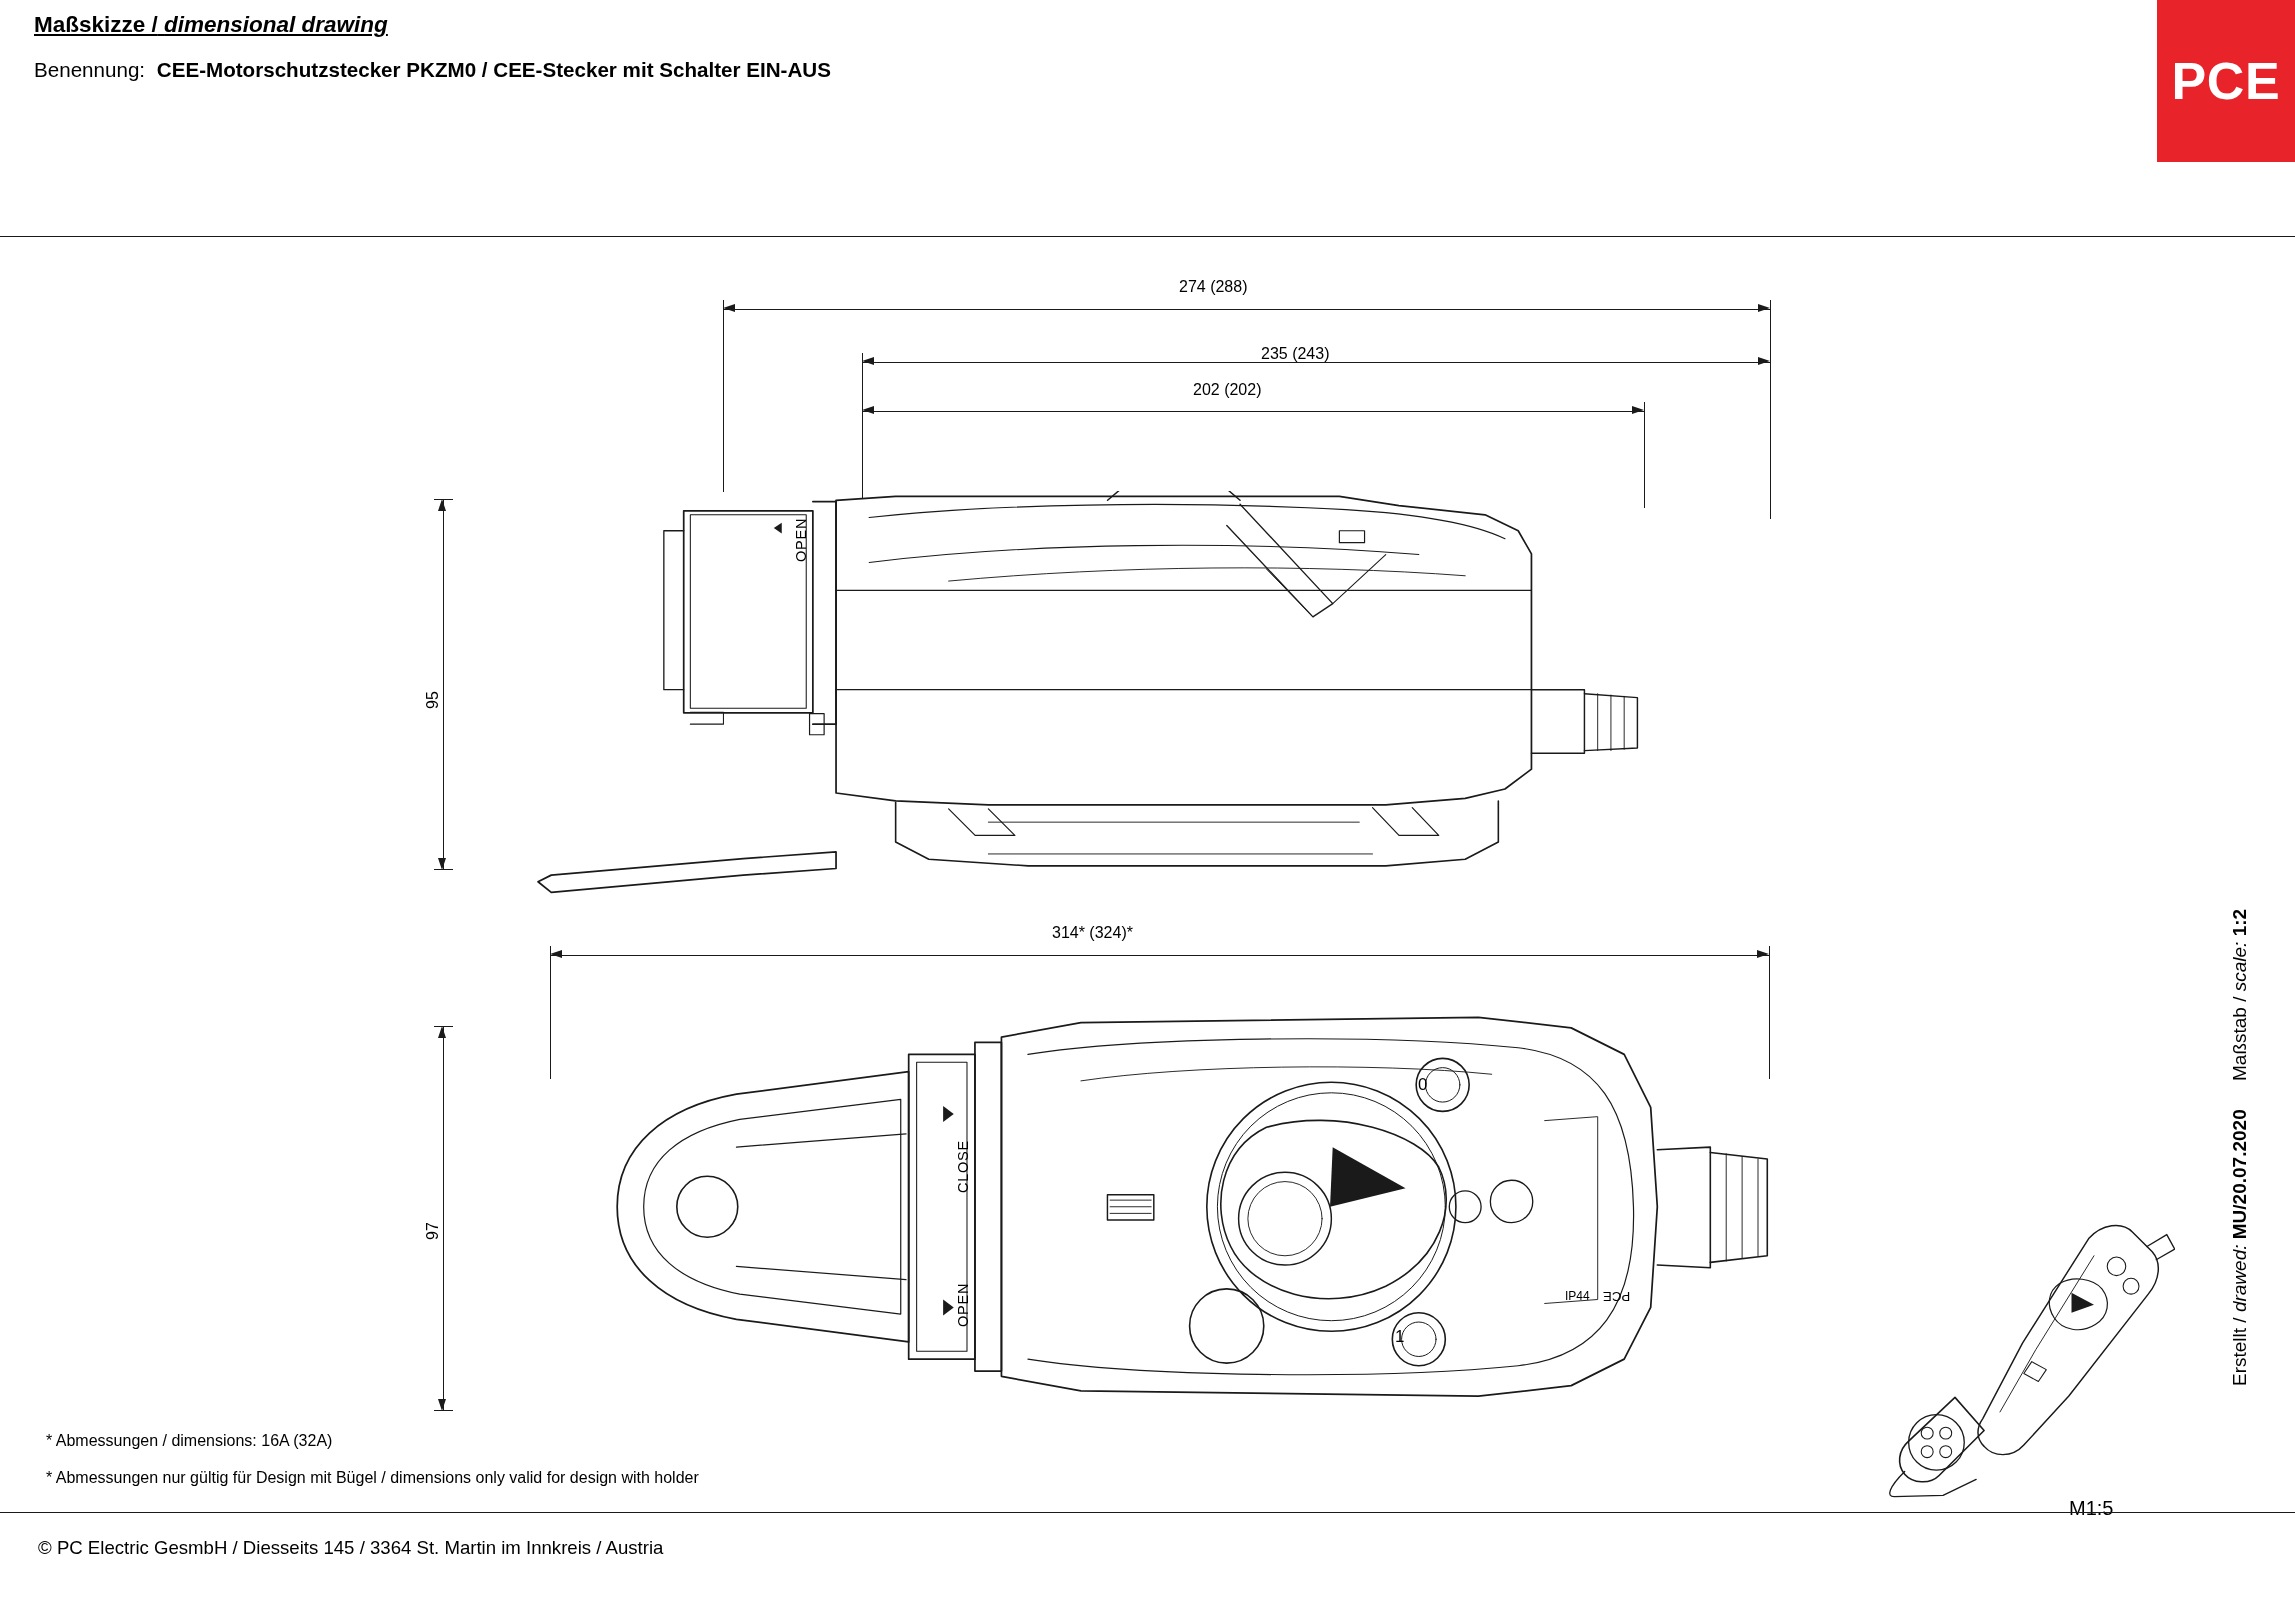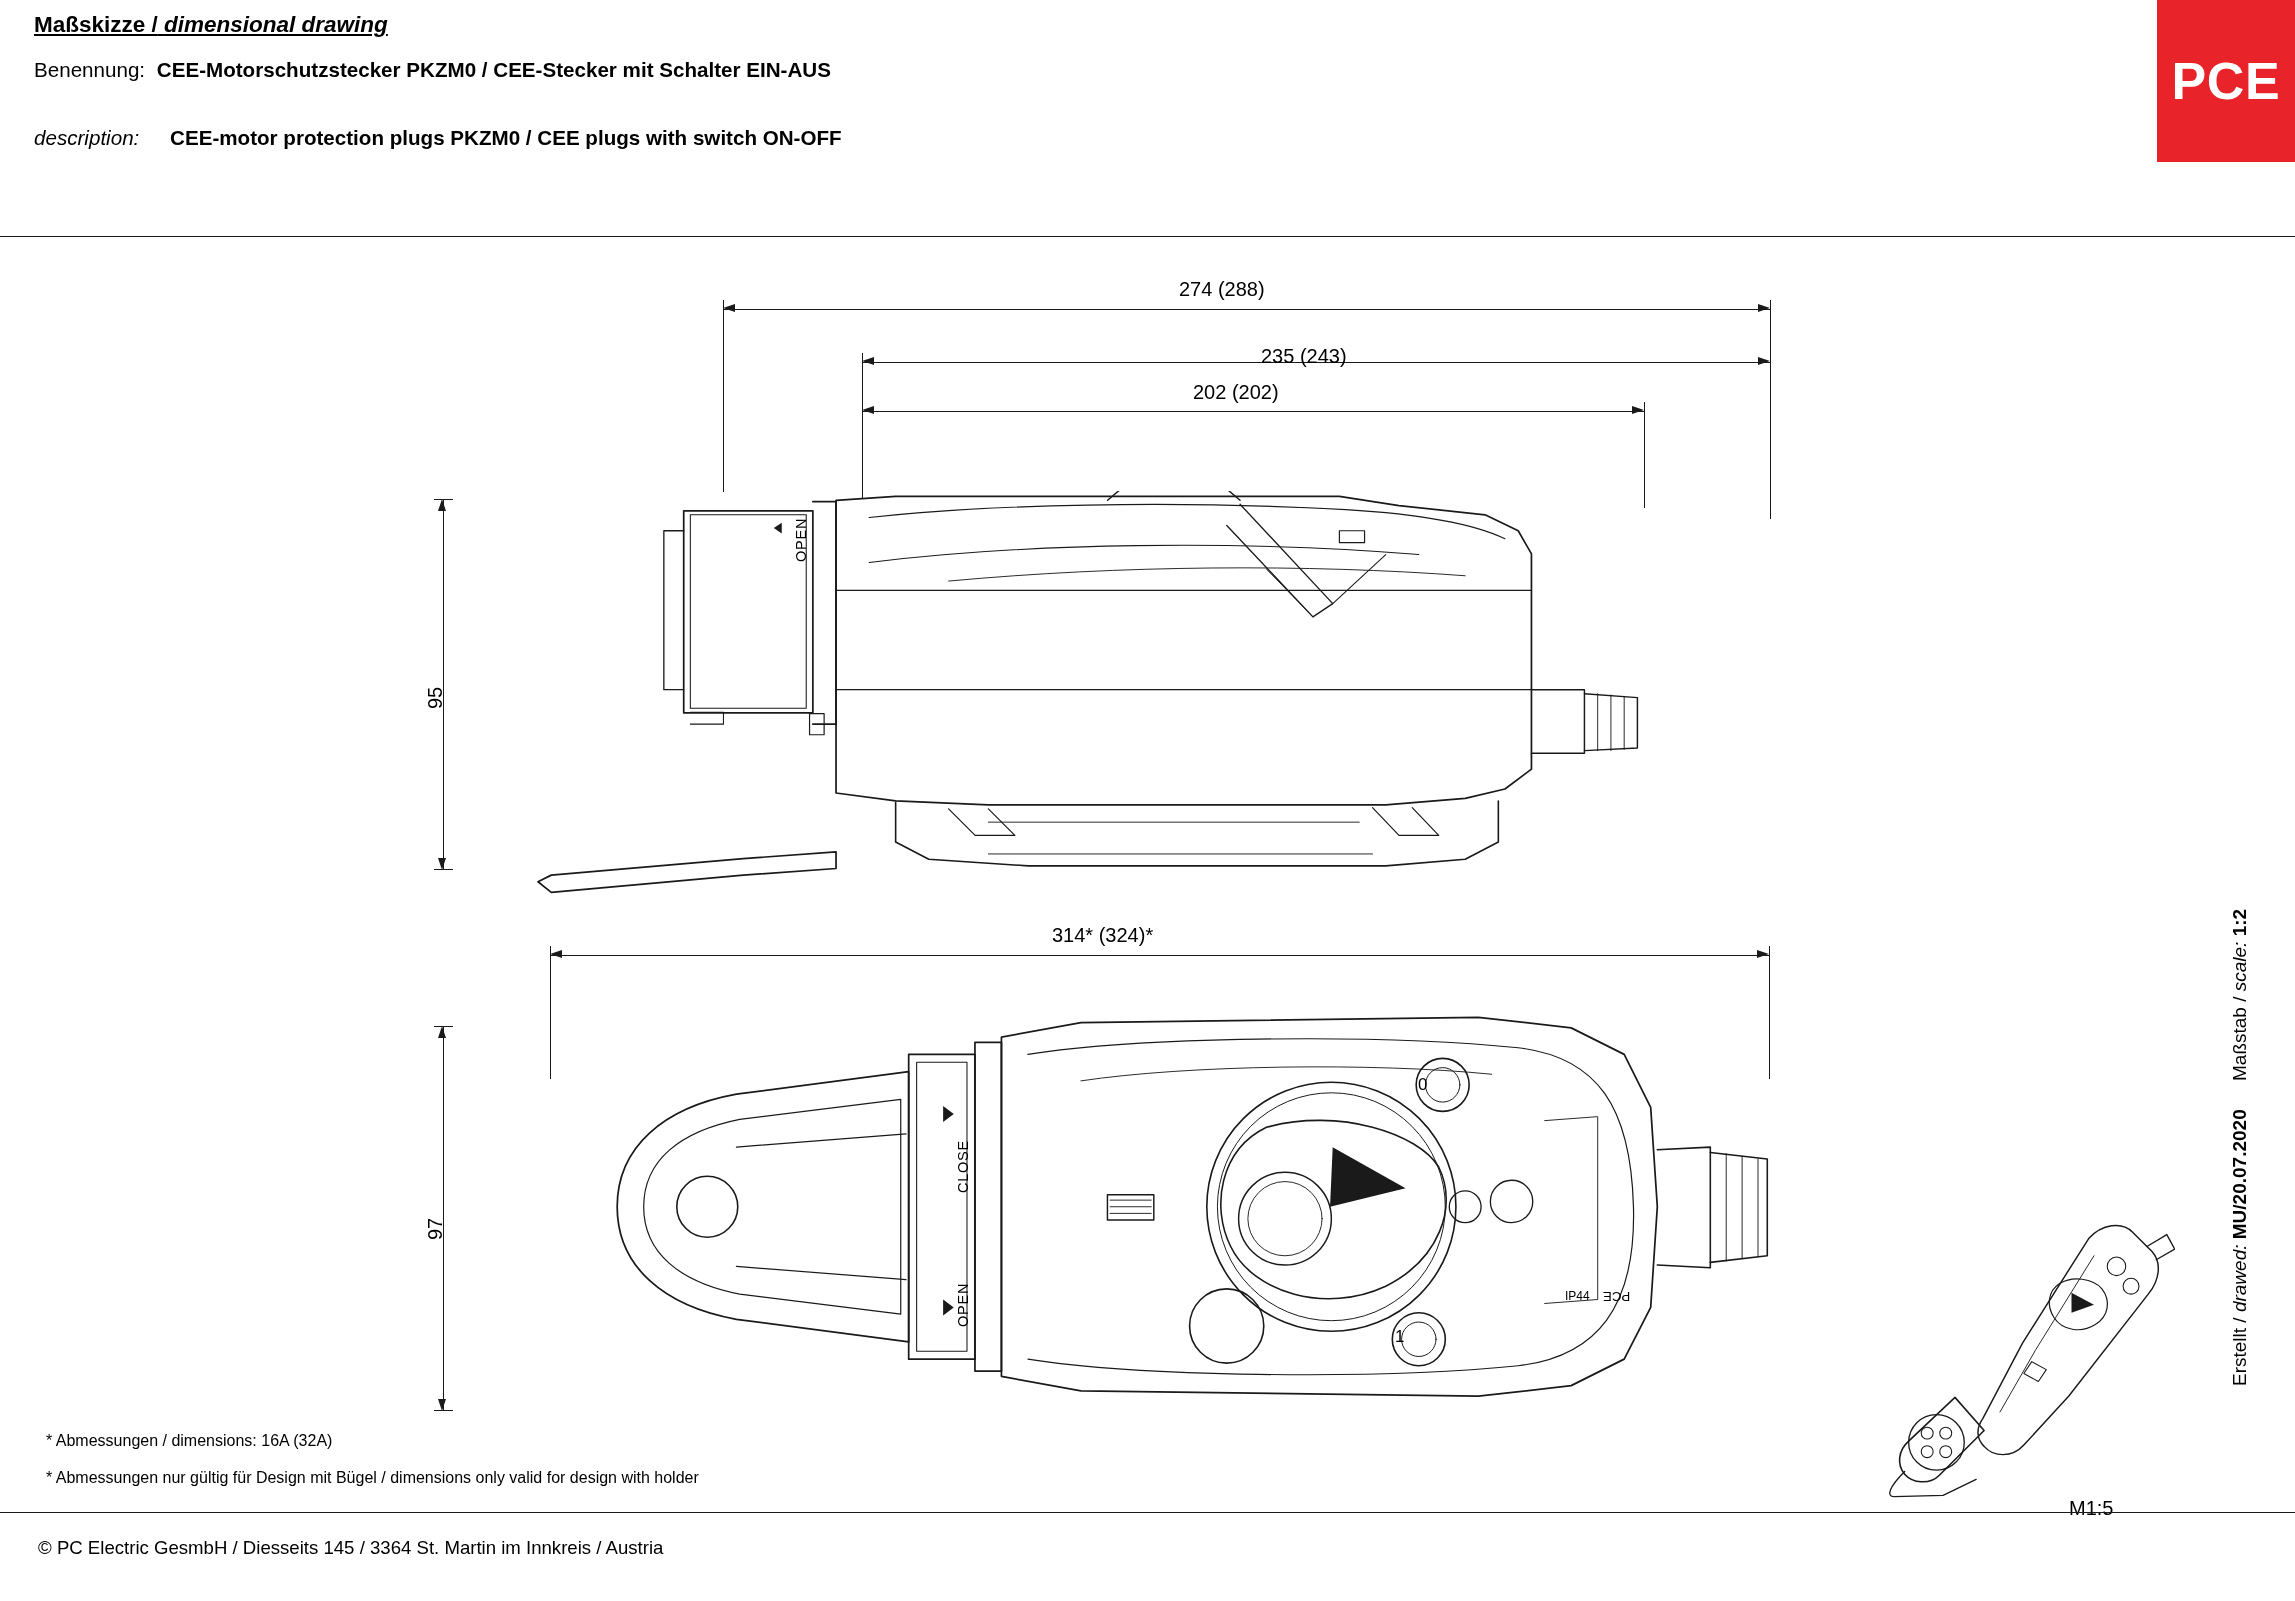--- a/index.html
+++ b/index.html
@@ -34,21 +34,21 @@
     font-size:52px;
     letter-spacing:0.7px;
     display:flex; align-items:center; justify-content:center;
   }
 
   .rule { position:absolute; left:0; height:1.3px; background:#1a1a1a; }
 
   
   .dimline { position:absolute; background:#1a1a1a; height:1.1px; }
   .vline   { position:absolute; background:#1a1a1a; width:1.1px; }
-  .dimtxt  { position:absolute; font-size:20px; white-space:nowrap; }
+  .dimtxt  { position:absolute; font-size:16px; white-space:nowrap; }
   .dimtxt.v { transform-origin:0 0; }
   .arrow   { position:absolute; width:0; height:0; }
   .arrow.l { border-top:4.6px solid transparent; border-bottom:4.6px solid transparent; border-right:12px solid #1a1a1a; }
   .arrow.r { border-top:4.6px solid transparent; border-bottom:4.6px solid transparent; border-left:12px solid #1a1a1a; }
   .arrow.u { border-left:4.6px solid transparent; border-right:4.6px solid transparent; border-bottom:12px solid #1a1a1a; }
   .arrow.d { border-left:4.6px solid transparent; border-right:4.6px solid transparent; border-top:12px solid #1a1a1a; }
 
   .svgwrap { position:absolute; }
   .svgwrap svg { display:block; }
 
@@ -79,24 +79,20 @@
       <span>Maßskizze /</span>
       <span class="it">dimensional drawing</span>
     </div>
   </div>
 
   <div class="hdr-row" style="left:34px; top:58px;">
     <span class="hdr-label">Benennung:</span>
     <span class="hdr-val" style="margin-left:6px;">CEE-Motorschutzstecker PKZM0 / CEE-Stecker mit Schalter EIN-AUS</span>
   </div>
 
-  <div class="hdr-row" style="left:34px; top:126px;">
-    <span class="hdr-label it">description:</span>
-    <span class="hdr-val" style="margin-left:25px;">CEE-motor protection plugs PKZM0 / CEE plugs with switch ON-OFF</span>
-  </div>
 
 
   <div class="logo">
     <span>PCE</span>
   </div>
 
   <div class="rule" style="top:236px; width:2295px;"></div>
 
   <div class="dimline" style="left:723px; top:309px; width:1048px;"></div>
   <div class="arrow l" style="left:723px; top:304px;"></div>

